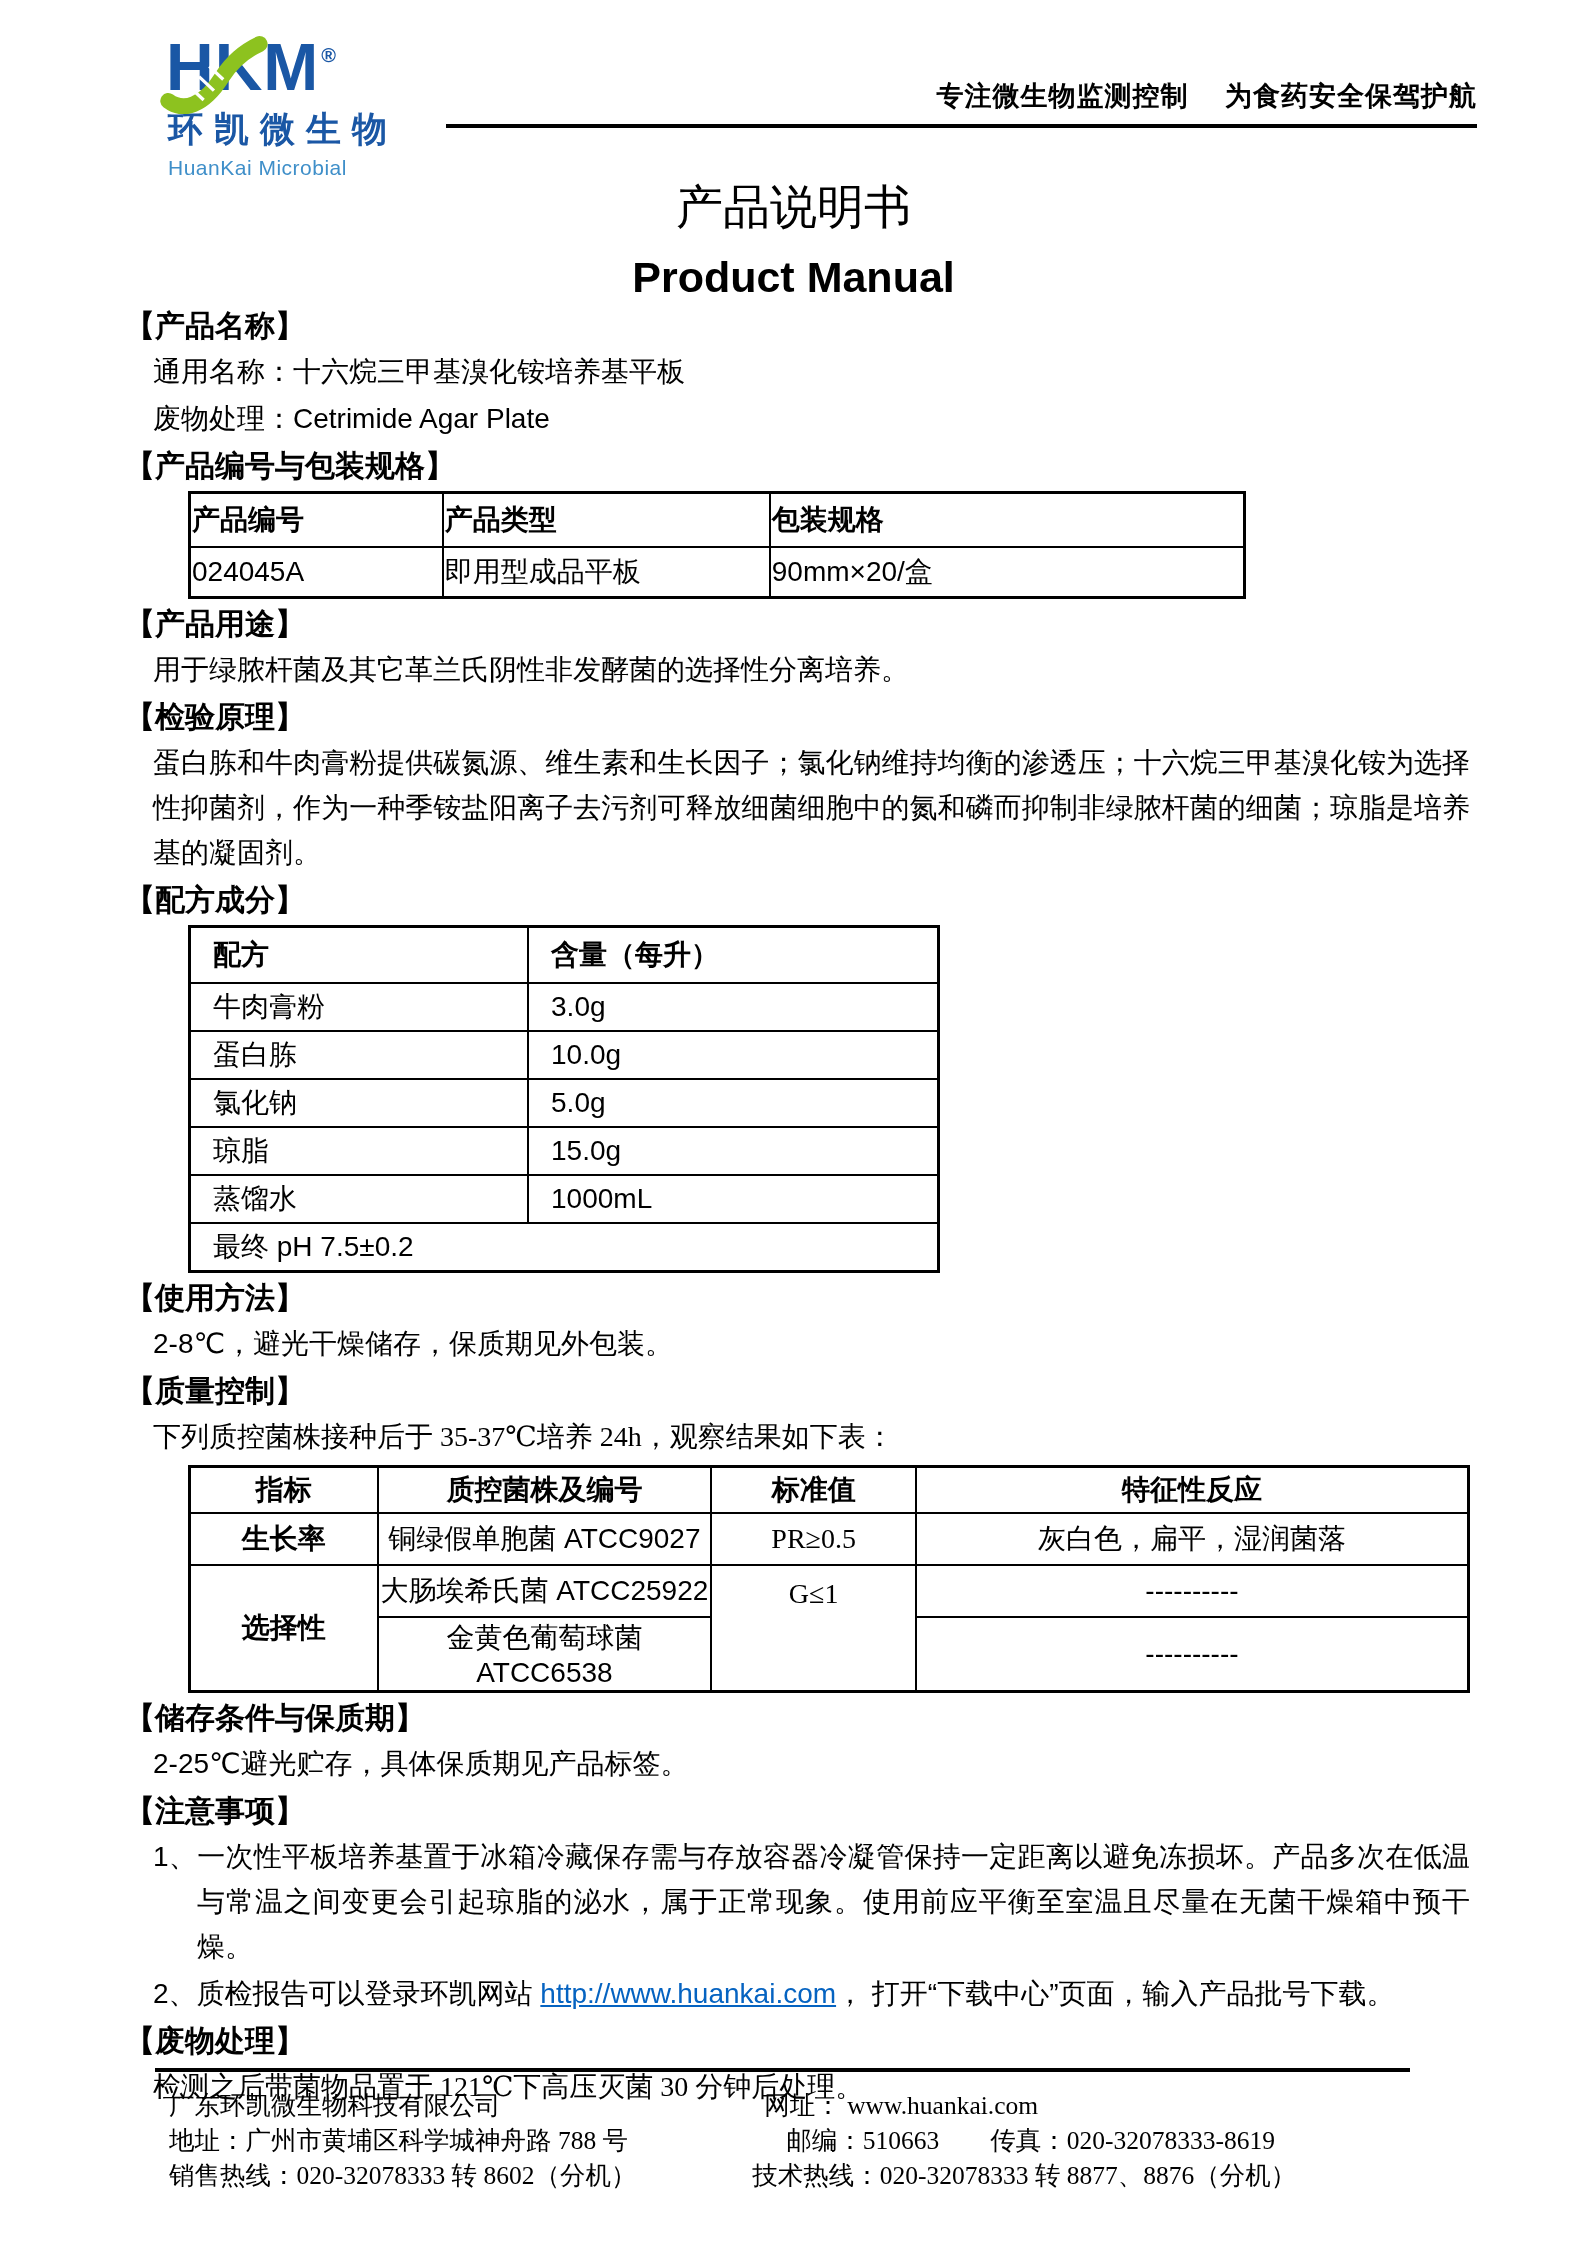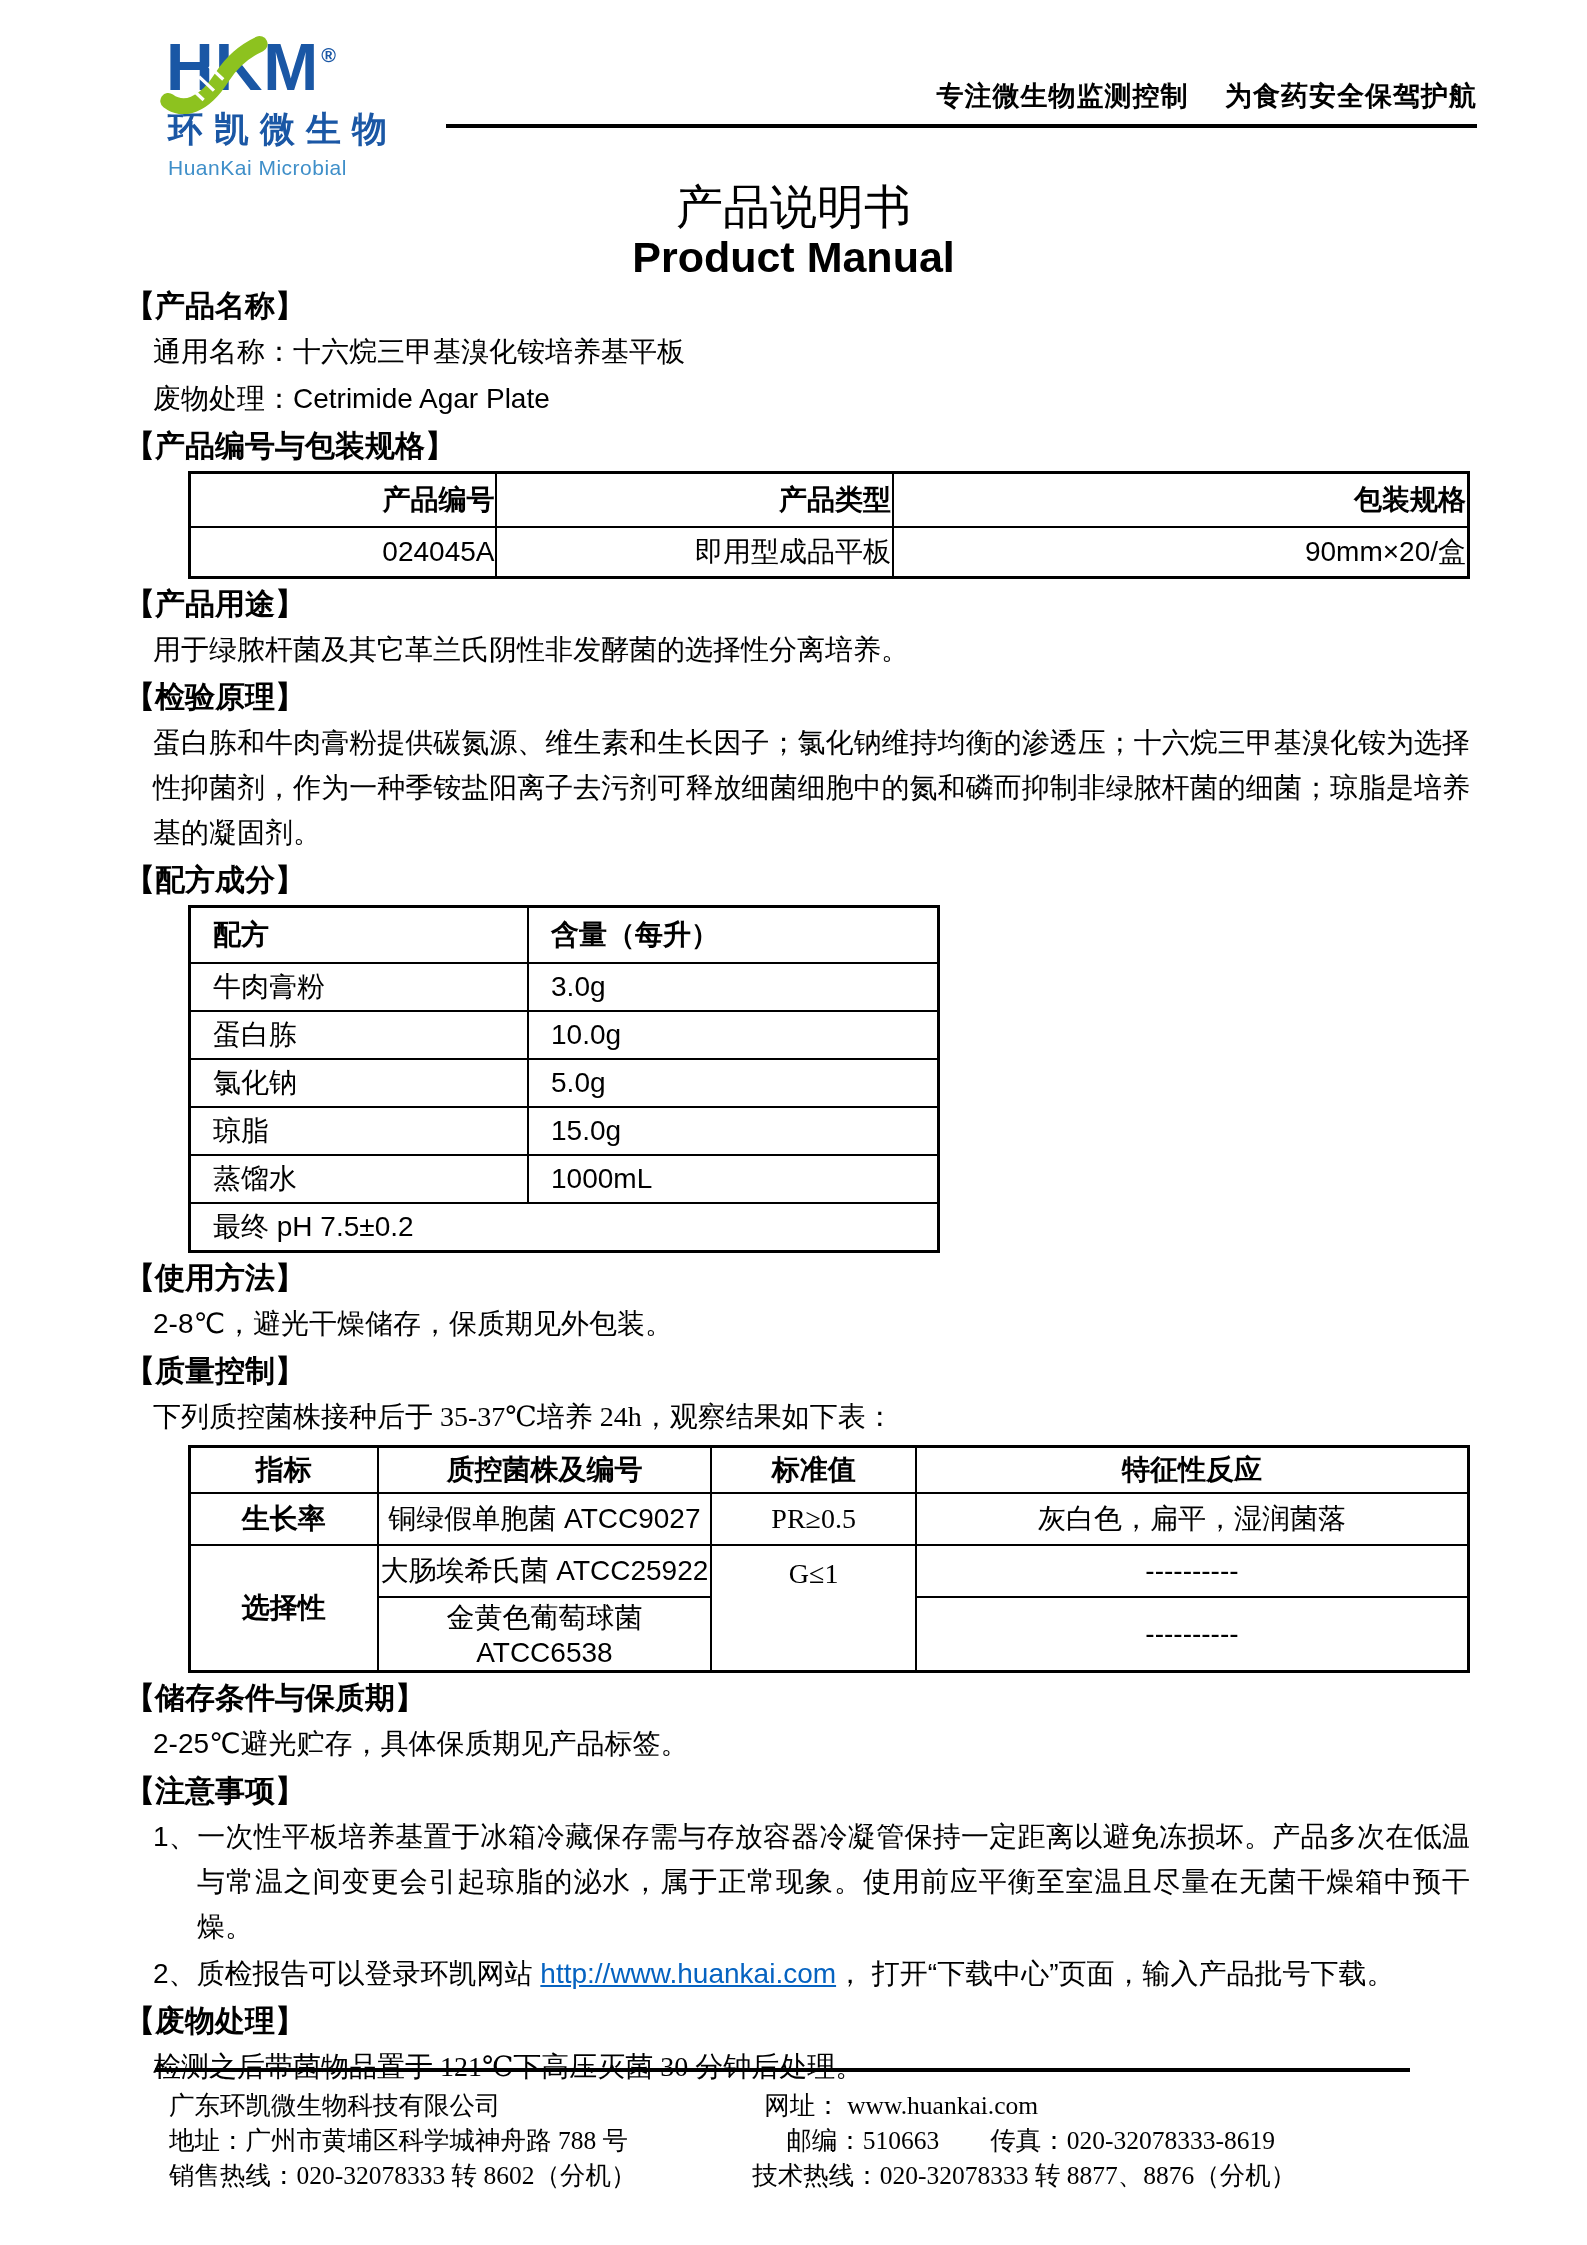--- a/index.html
+++ b/index.html
@@ -31,41 +31,41 @@
     letter-spacing:0.5px; margin:3px 0 0 30px; white-space:nowrap;
   }
   .header-right { flex:1; margin-left:8px; padding-top:44px; }
   .tagline {
     text-align:right; font-size:27px; font-weight:600;
     padding-bottom:10px; border-bottom:4px solid #000; letter-spacing:1px;
   }
 
   
   .title-cn { text-align:center; font-size:47px; font-weight:400; line-height:1.15; }
-  .title-en { text-align:center; font-size:43px; font-weight:700; margin-top:0; line-height:1.1; }
+  .title-en { text-align:center; font-size:43px; font-weight:700; margin-top:20px; line-height:1.1; }
 
   
   .content { padding:0 117px 0 125px; }
   h3.sec {
     font-size:30px; font-weight:700; margin:6px 0 4px 0; line-height:38px;
   }
   p.body { font-size:28px; line-height:45px; margin:2px 0 2px 28px; }
   p.just { text-align:justify; }
   .mt-lg { margin-top:46px; }
   .num-serif { font-family:"Liberation Serif","DejaVu Serif",serif; }
 
   .note { padding-left:44px; text-indent:-44px; margin-left:25px; }
   a.link { color:var(--link-blue); text-decoration:underline; cursor:pointer; }
 
   
   table.tbl { border-collapse:collapse; border:3px solid #000; margin:6px 0 6px 63px; table-layout:fixed; }
   .tbl th,.tbl td { border:2px solid #000; font-size:28px; }
   .tbl th { font-weight:700; }
 
-  table.spec { width:1282px; text-align:right; }
+  table.spec { width:1058px; text-align:left; }
   .spec th { height:50px; }
   .spec td { height:46px; }
 
   table.formula { width:752px; }
   .formula th,.formula td { text-align:left; padding-left:22px; }
   .formula th { height:52px; }
   .formula td { height:44px; }
 
   table.qc { width:1282px; text-align:center; }
   .qc th { height:42px; }

